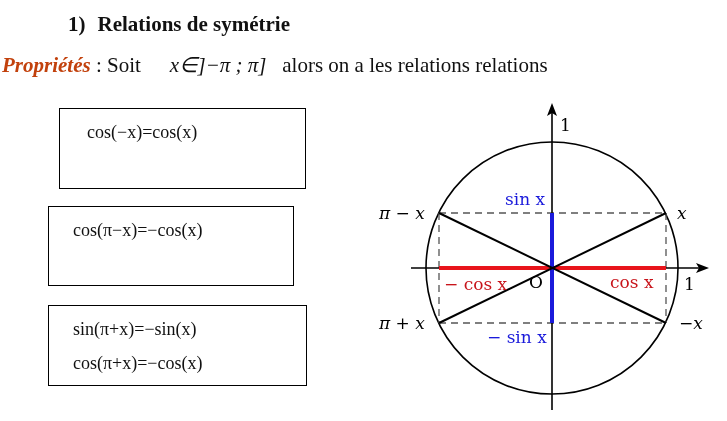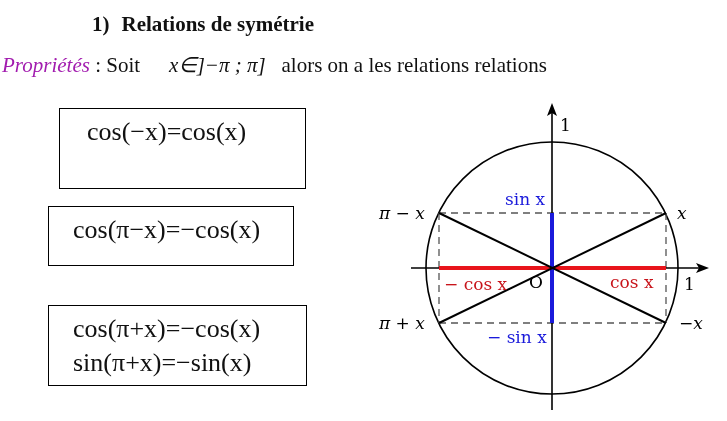--- a/index.html
+++ b/index.html
@@ -1,27 +1,27 @@
 <!DOCTYPE html>
 <html><head>
 <meta charset="utf-8">
 <style>
   html, body { margin: 0; padding: 0; background: #ffffff; }
   body { width: 727px; height: 421px; position: relative; overflow: hidden;
          font-family: "Liberation Serif", serif; color: #111; }
-  .heading { position: absolute; left: 92px; top: 12px; font-size: 21px; font-weight: bold; }
+  .heading { position: absolute; left: 68px; top: 12px; font-size: 21px; font-weight: bold; }
   .heading .num { margin-right: 12px; }
   .prop-line { position: absolute; left: 2px; top: 53px; font-size: 21px; white-space: pre; }
-  .prop-label { color: #a21caf; font-weight: normal; font-style: italic; }
+  .prop-label { color: #c2410c; font-weight: bold; font-style: italic; }
   .math-i { font-style: italic; margin-left: 8px; }
   .box { position: absolute; border: 1.5px solid #000; box-sizing: border-box;
-         font-size: 26px; line-height: 34px; padding: 6px 0 0 0; }
+         font-size: 18px; line-height: 34px; padding: 6px 0 0 0; }
   .box .line { white-space: pre; }
   #box1 { left: 59px; top: 108px; width: 247px; height: 81px; padding-left: 27px; }
-  #box2 { left: 48px; top: 206px; width: 246px; height: 60px; padding-left: 24px; }
+  #box2 { left: 48px; top: 206px; width: 246px; height: 80px; padding-left: 24px; }
   #box3 { left: 48px; top: 305px; width: 259px; height: 81px; padding-left: 24px; }
   .diagram { position: absolute; left: 0; top: 0; }
   .lbl { font-family: "DejaVu Serif", serif; font-size: 17px; }
 </style>
 </head>
 <body>
 
 <div class="heading">
   <span class="num">1)</span><span>Relations de symétrie</span>
 </div>
@@ -30,22 +30,22 @@
 
 <div class="box" id="box1">
   <div class="line">cos(−x)=cos(x)</div>
 </div>
 
 <div class="box" id="box2">
   <div class="line">cos(π−x)=−cos(x)</div>
 </div>
 
 <div class="box" id="box3">
+  <div class="line">sin(π+x)=−sin(x)</div>
   <div class="line">cos(π+x)=−cos(x)</div>
-  <div class="line">sin(π+x)=−sin(x)</div>
 </div>
 
 <svg class="diagram" width="727" height="421" viewBox="0 0 727 421">
 
   <circle cx="552" cy="268" r="126" fill="none" stroke="#000" stroke-width="1.6"></circle>
 
   <g stroke="#555" stroke-width="1.3" stroke-dasharray="7,5" fill="none">
     <line x1="439" y1="213" x2="666" y2="213"></line>
     <line x1="439" y1="323" x2="666" y2="323"></line>
     <line x1="439" y1="213" x2="439" y2="323"></line>

